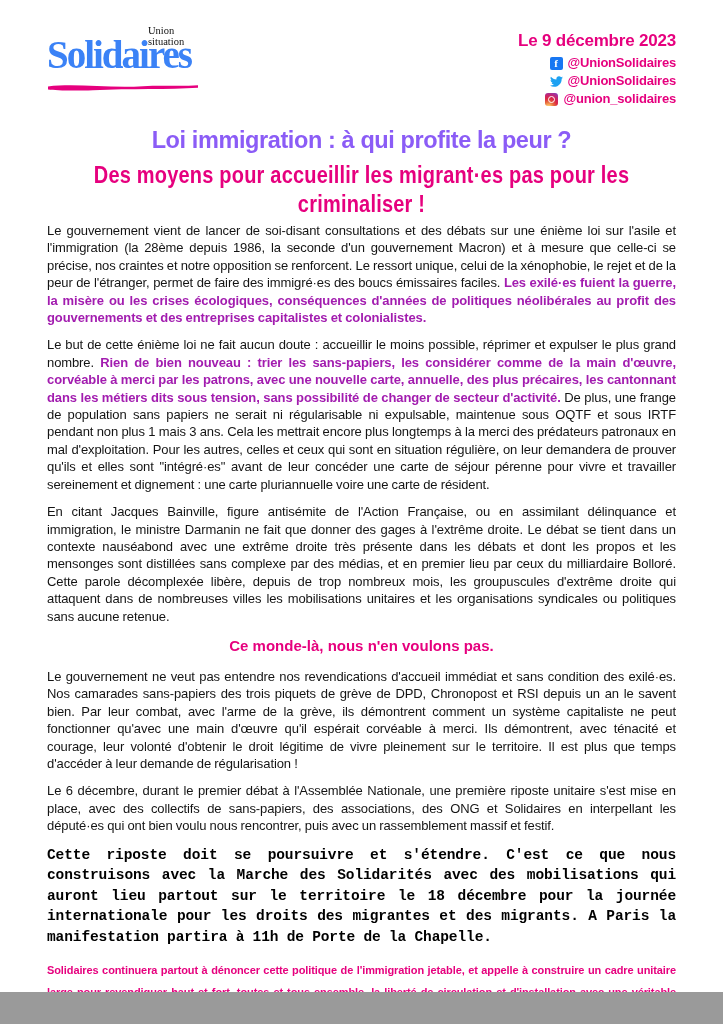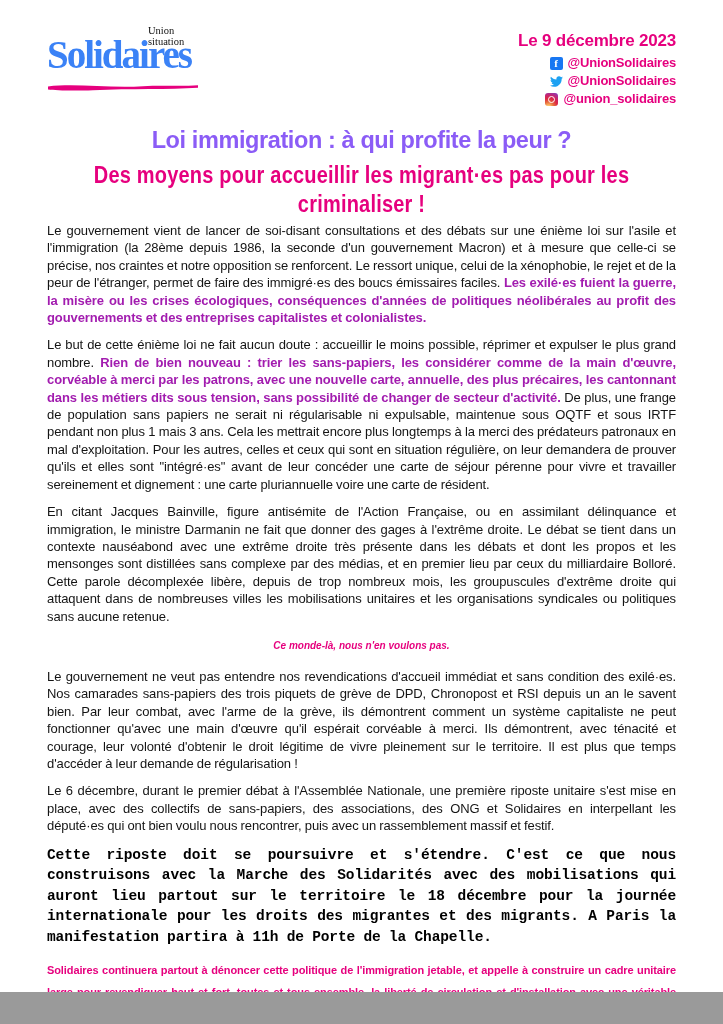--- a/index.html
+++ b/index.html
@@ -52,21 +52,21 @@
   }
   
   .body-text{margin-top:9px;}
   .para{
     text-align:justify;font-size:13px;line-height:17.4px;
     margin:0 0 10px 0;letter-spacing:-0.1px;word-spacing:-0.3px;color:#141414;
   }
   .para .b{font-weight:bold;color:#a21caf;}
   .slogan{
     text-align:center;color:#e6007e;font-weight:bold;
-    font-size:10px;line-height:18px;margin:12px 0 13px 0;font-style:italic;
+    font-size:15px;line-height:18px;margin:12px 0 13px 0;
   }
   .slogan .b{font-weight:bold;}
   .bold-block{font-weight:bold;color:#000;font-size:14.5px;line-height:20.5px;margin-bottom:12px;font-family:Liberation Mono, monospace;}
   .bold-block .b{color:#000;}
   .pink-block{font-weight:bold;color:#e6007e;font-size:11px;line-height:22px;margin-bottom:0;}
   .pink-block .b{color:#e6007e;}
 </style>
 </head>
 <body>
 

